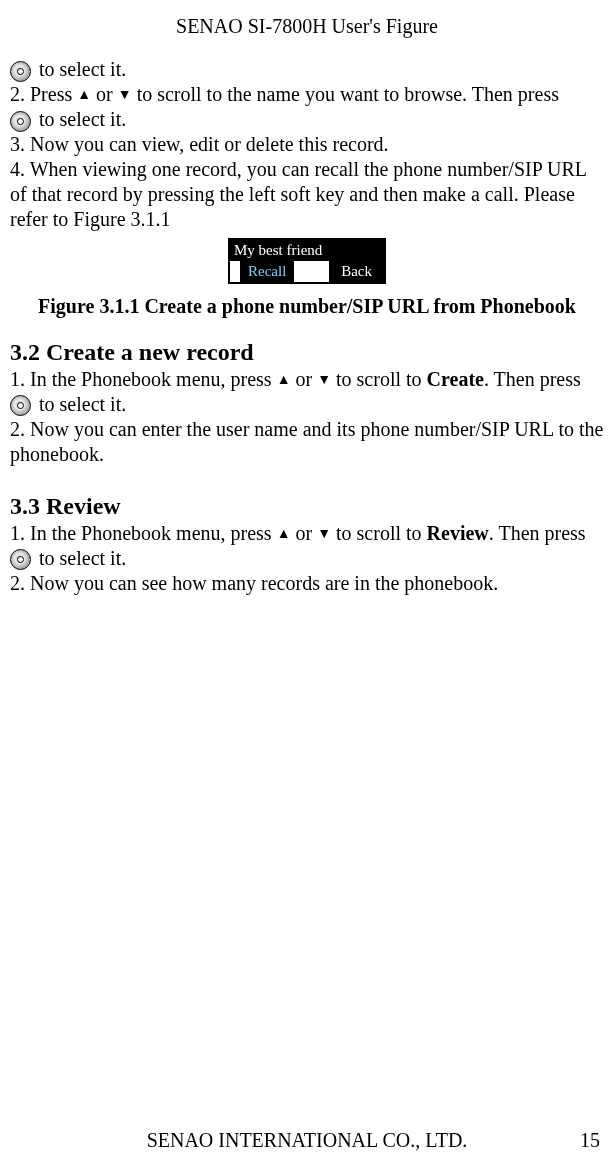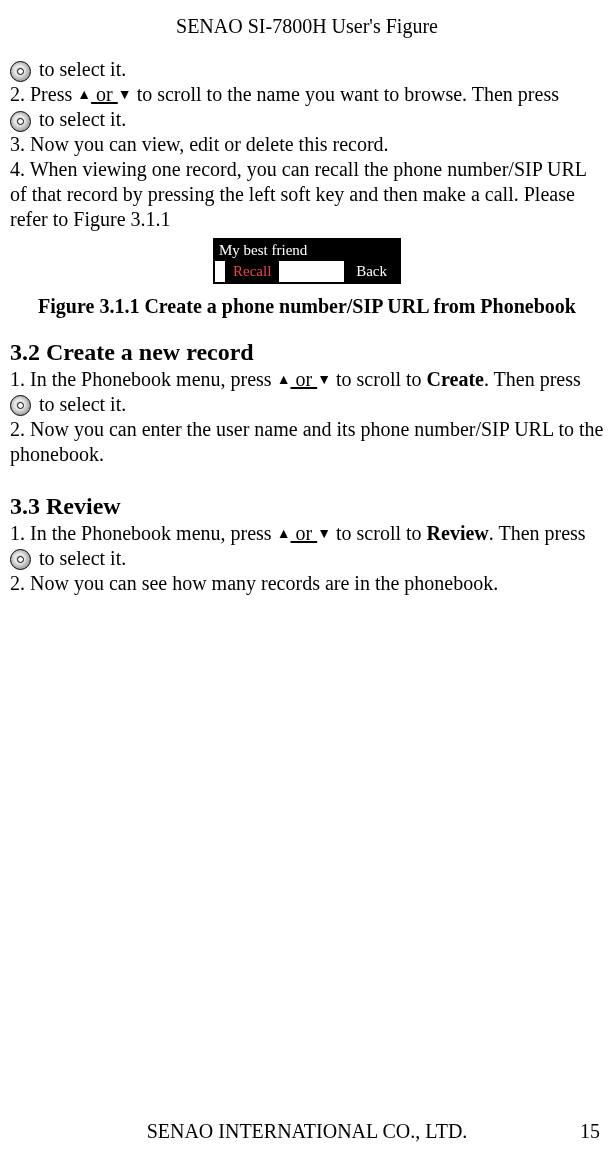--- a/index.html
+++ b/index.html
@@ -41,44 +41,44 @@
       background: #fff;
     }
     .up-triangle, .down-triangle {
       display: inline-block;
       vertical-align: middle;
       font-size: 14px;
       line-height: 1;
       position: relative;
       top: -1px;
     }
-    .or-ital { font-family: "Times New Roman", serif; text-decoration: underline; }
+    .or-ital { font-family: "Times New Roman", serif; }
     .figure {
       margin: 6px auto 6px;
-      width: 188px;
+      width: 158px;
       border: 2px solid #000;
       font-family: "Times New Roman", serif;
       font-size: 15px;
     }
     .fig-row1 {
       background: #000;
       color: #fff;
       padding: 1px 4px;
       font-size: 15px;
     }
     .fig-row2 {
       padding: 3px 4px 18px 4px;
     }
     .fig-footer {
       display: flex;
       padding: 0;
     }
     .fig-recall {
       background: #000;
-      color: #ef4444;
+      color: #7dd3fc;
       padding: 1px 8px;
       margin-left: 10px;
     }
     .fig-back {
       background: #000;
       color: #fff;
       padding: 1px 12px;
       margin-left: auto;
     }
     .figure-caption {
@@ -86,21 +86,21 @@
       font-weight: bold;
       margin: 10px 0 18px;
     }
     h2.section {
       font-size: 24px;
       font-weight: bold;
       margin-top: 6px;
     }
     .footer {
       position: absolute;
-      bottom: 9px;
+      bottom: 0;
       left: 0;
       width: 614px;
       display: flex;
       justify-content: center;
       font-size: 20px;
     }
     .footer-inner {
       position: relative;
       width: 100%;
       text-align: center;

